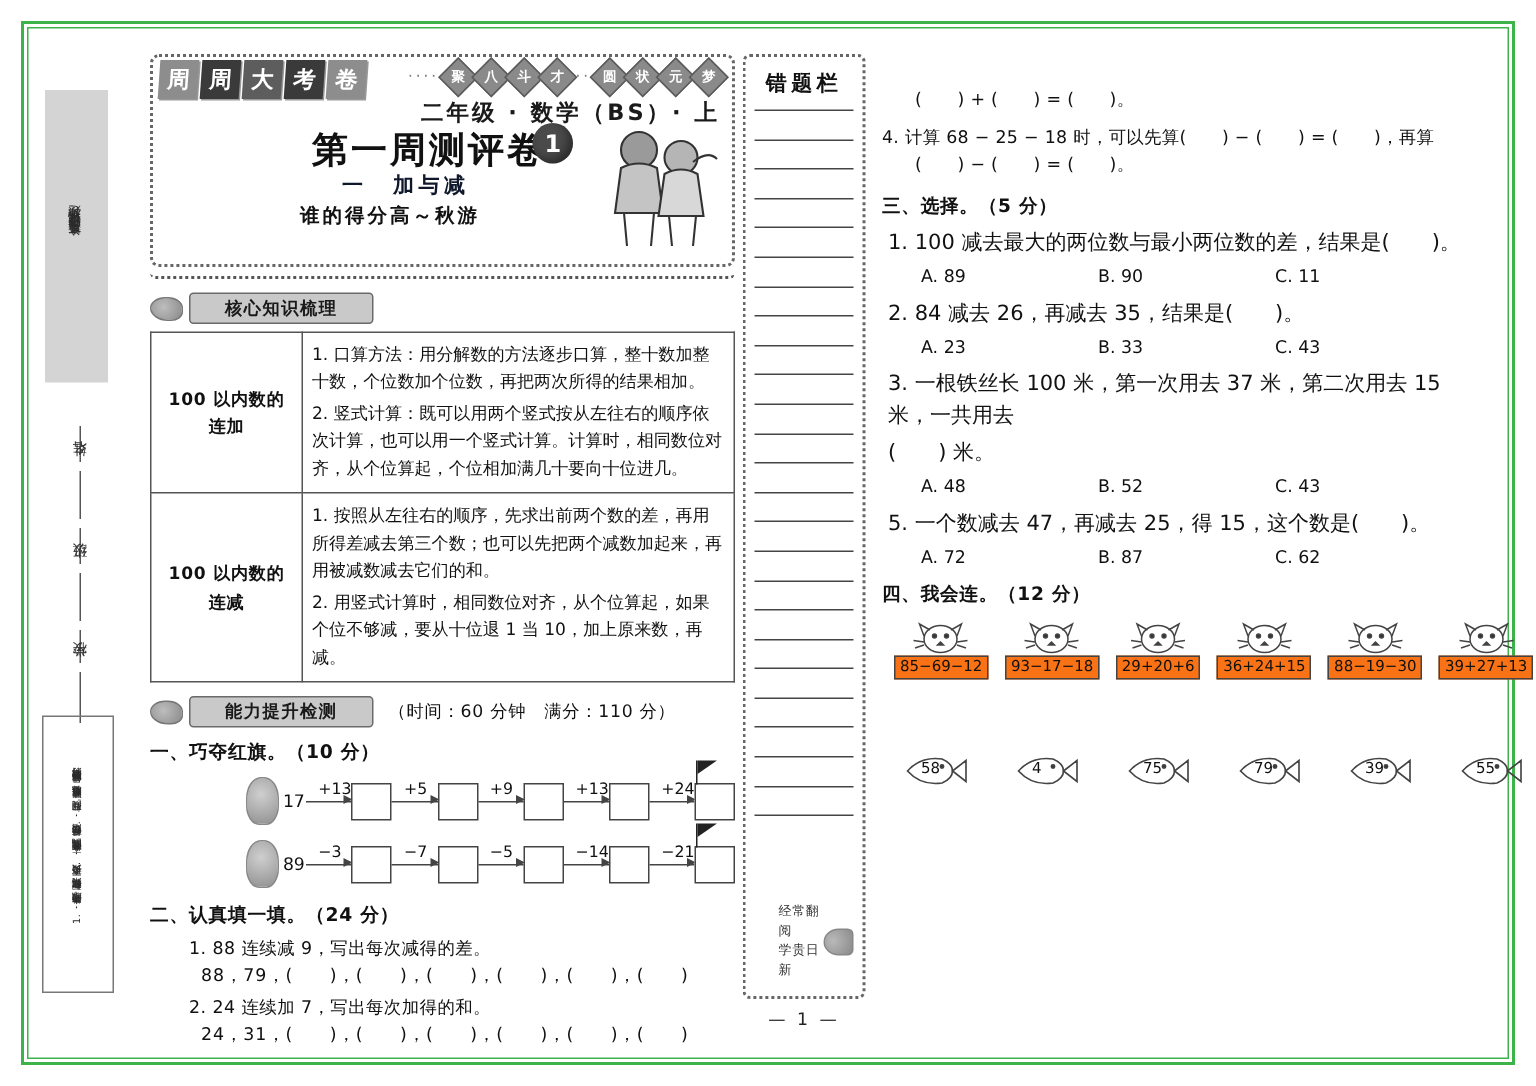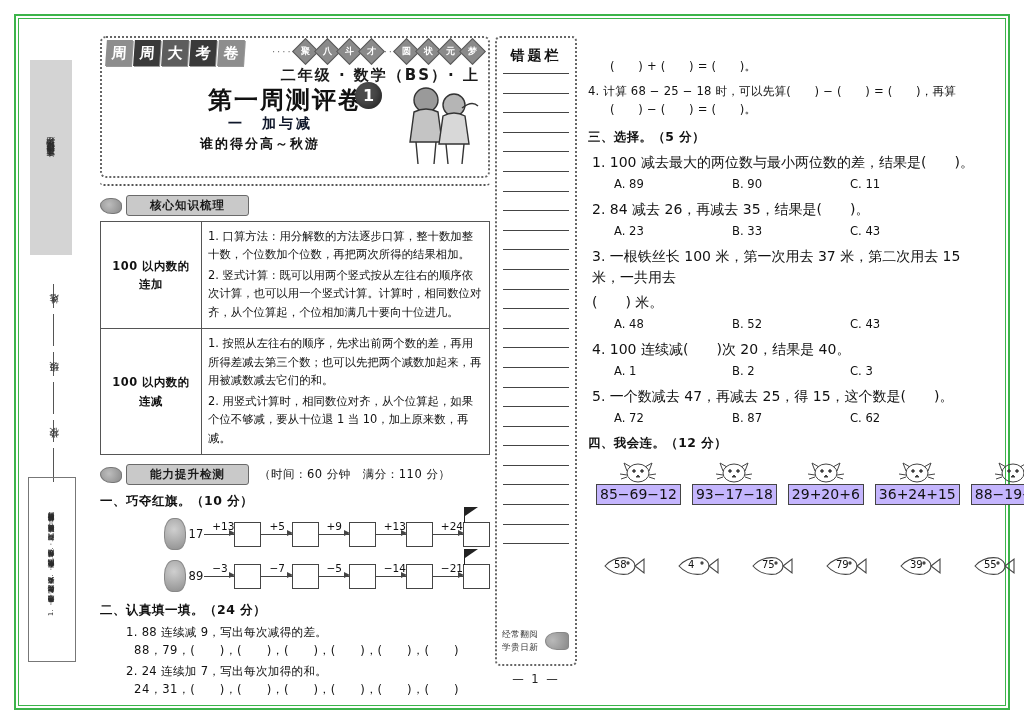--- a/index.html
+++ b/index.html
@@ -243,21 +243,21 @@
   }
   .mid-title{
     text-align:center;font-size:14px;font-weight:bold;
     letter-spacing:3px;color:#111;margin-top:9px;
   }
   .mid-lines{margin-top:8px;}
   .mid-line{
     height:1px;background:#444;margin:0 6px 18.6px 6px;
   }
   .mid-foot{
-    position:absolute;left:5px;bottom:10px;right:6px;
+    position:absolute;left:22px;bottom:10px;right:6px;
     display:flex;align-items:center;justify-content:space-between;
   }
   .mid-foot-text{
     font-size:8.6px;line-height:1.5;color:#333;letter-spacing:.5px;
   }
   .key-ico{
     width:22px;height:16px;
     background:radial-gradient(circle at 30% 45%,#b9b9b9,#8a8a8a);
     border-radius:50% 20% 20% 50%;
     border:1px solid #888;
@@ -283,21 +283,21 @@
     display:flex;margin:0 0 8px 26px;font-size:11.6px;color:#111;
   }
   .r-opts span{width:118px;}
 
   
   .cat-row{display:flex;gap:11px;margin:8px 0 0 8px;}
   .cat-cell{display:flex;flex-direction:column;align-items:center;}
   .cat-face{width:40px;height:26px;}
   .cat-lab{
     border:1px solid #444;padding:1.5px 3px;
-    font-size:14px;color:#111;background:#c4b5fd;
+    font-size:10px;color:#111;background:#f97316;
     white-space:nowrap;margin-top:-2px;
   }
   .fish-row{display:flex;gap:30px;margin:48px 0 0 14px;}
   .fish-cell{position:relative;width:44px;height:26px;}
   .fish-num{
     position:absolute;left:12px;top:6px;
     font-size:10px;color:#111;
   }
 </style>
 </head>
@@ -546,28 +546,20 @@
     <div>
       <div class="r-q">3. 一根铁丝长 100 米，第一次用去 37 米，第二次用去 15 米，一共用去</div>
       <div class="r-q r-indent">(　　) 米。</div>
       <div class="r-opts">
         <span>A. 48</span>
         <span>B. 52</span>
         <span>C. 43</span>
       </div>
     </div>
 
-    <div>
-      <div class="r-q">4. 100 连续减(　　)次 20，结果是 40。</div>
-      <div class="r-opts">
-        <span>A. 1</span>
-        <span>B. 2</span>
-        <span>C. 3</span>
-      </div>
-    </div>
 
     <div>
       <div class="r-q">5. 一个数减去 47，再减去 25，得 15，这个数是(　　)。</div>
       <div class="r-opts">
         <span>A. 72</span>
         <span>B. 87</span>
         <span>C. 62</span>
       </div>
     </div>
 

